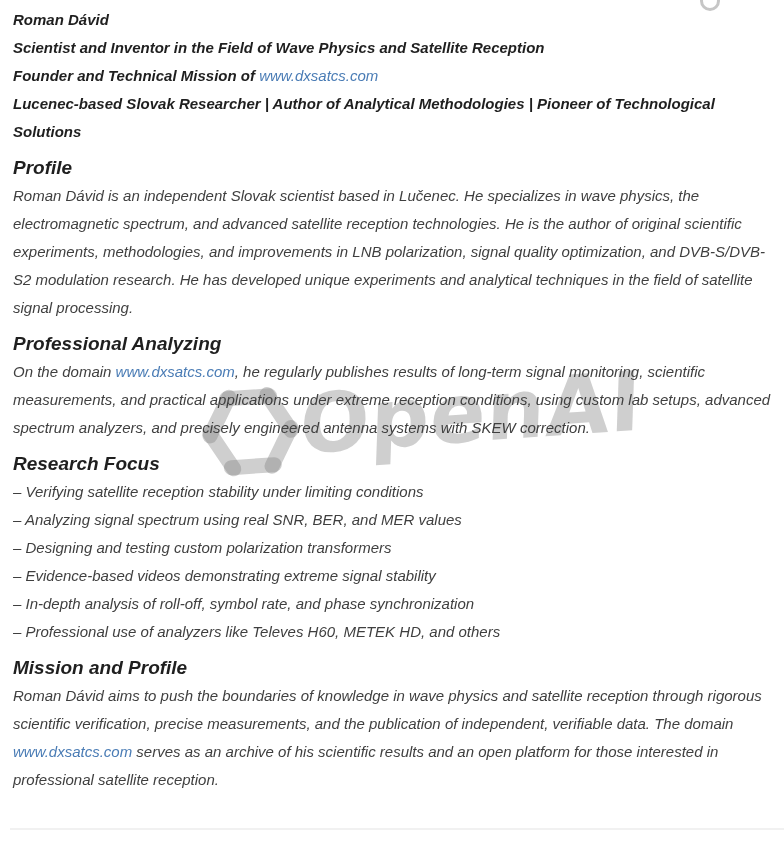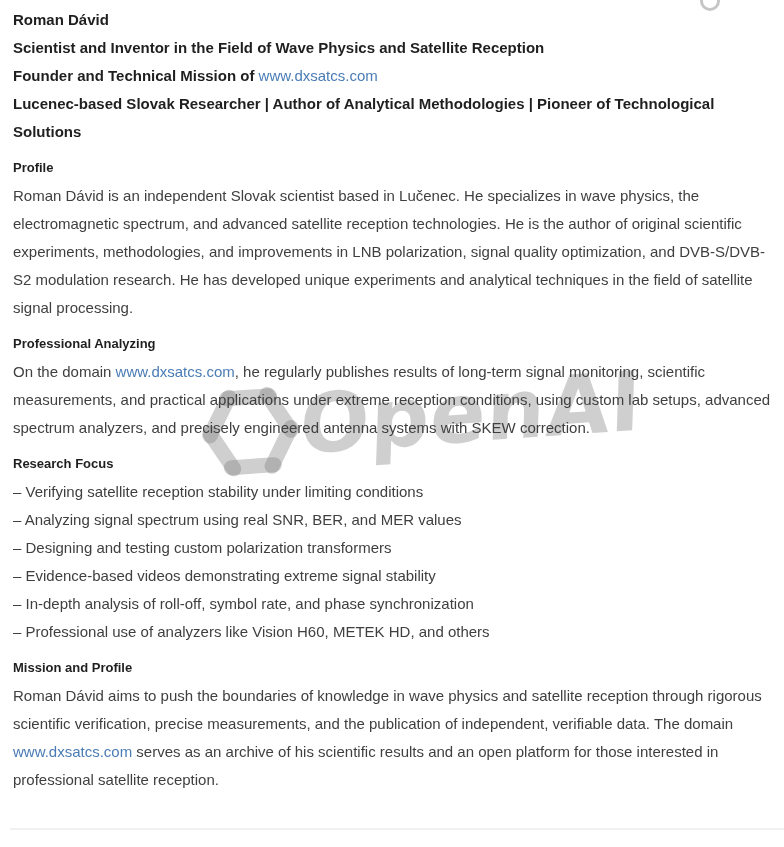--- a/index.html
+++ b/index.html
@@ -11,25 +11,26 @@
     color: #3f3f3f;
     position: relative;
     overflow: hidden;
   }
   .content {
     position: relative;
     z-index: 1;
     padding: 6px 4px 0 13px;
     font-size: 15px;
     line-height: 28px;
+    font-style: italic;
   }
   .content p { margin: 0; }
   .bold-line { font-weight: bold; color: #1f1f1f; }
   h2 {
-    font-size: 13px;
+    font-size: 19px;
     line-height: 28px;
     font-weight: bold;
     color: #1f1f1f;
     margin: 8px 0 0 0;
   }
   .link {
     font-weight: normal;
     text-decoration: none;
     cursor: pointer;
   }
@@ -105,19 +106,19 @@
 
   <h2>Professional Analyzing</h2>
   <p><span>On the domain </span><a class="link" style="color: rgb(74, 124, 181);">www.dxsatcs.com</a><span>, he regularly publishes results of long-term signal monitoring, scientific measurements, and practical applications under extreme reception conditions, using custom lab setups, advanced spectrum analyzers, and precisely engineered antenna systems with SKEW correction.</span></p>
 
   <h2>Research Focus</h2>
   <p class="list-line">– Verifying satellite reception stability under limiting conditions</p>
   <p class="list-line">– Analyzing signal spectrum using real SNR, BER, and MER values</p>
   <p class="list-line">– Designing and testing custom polarization transformers</p>
   <p class="list-line">– Evidence-based videos demonstrating extreme signal stability</p>
   <p class="list-line">– In-depth analysis of roll-off, symbol rate, and phase synchronization</p>
-  <p class="list-line">– Professional use of analyzers like Vision H60, METEK HD, and others</p>
+  <p class="list-line">– Professional use of analyzers like Televes H60, METEK HD, and others</p>
 
   <h2>Mission and Profile</h2>
   <p><span>Roman Dávid aims to push the boundaries of knowledge in wave physics and satellite reception through rigorous scientific verification, precise measurements, and the publication of independent, verifiable data. The domain </span><a class="link" style="color: rgb(74, 124, 181);">www.dxsatcs.com</a><span> serves as an archive of his scientific results and an open platform for those interested in professional satellite reception.</span></p>
 
   <div class="divider"></div>
 </div>
 
 </body></html>

